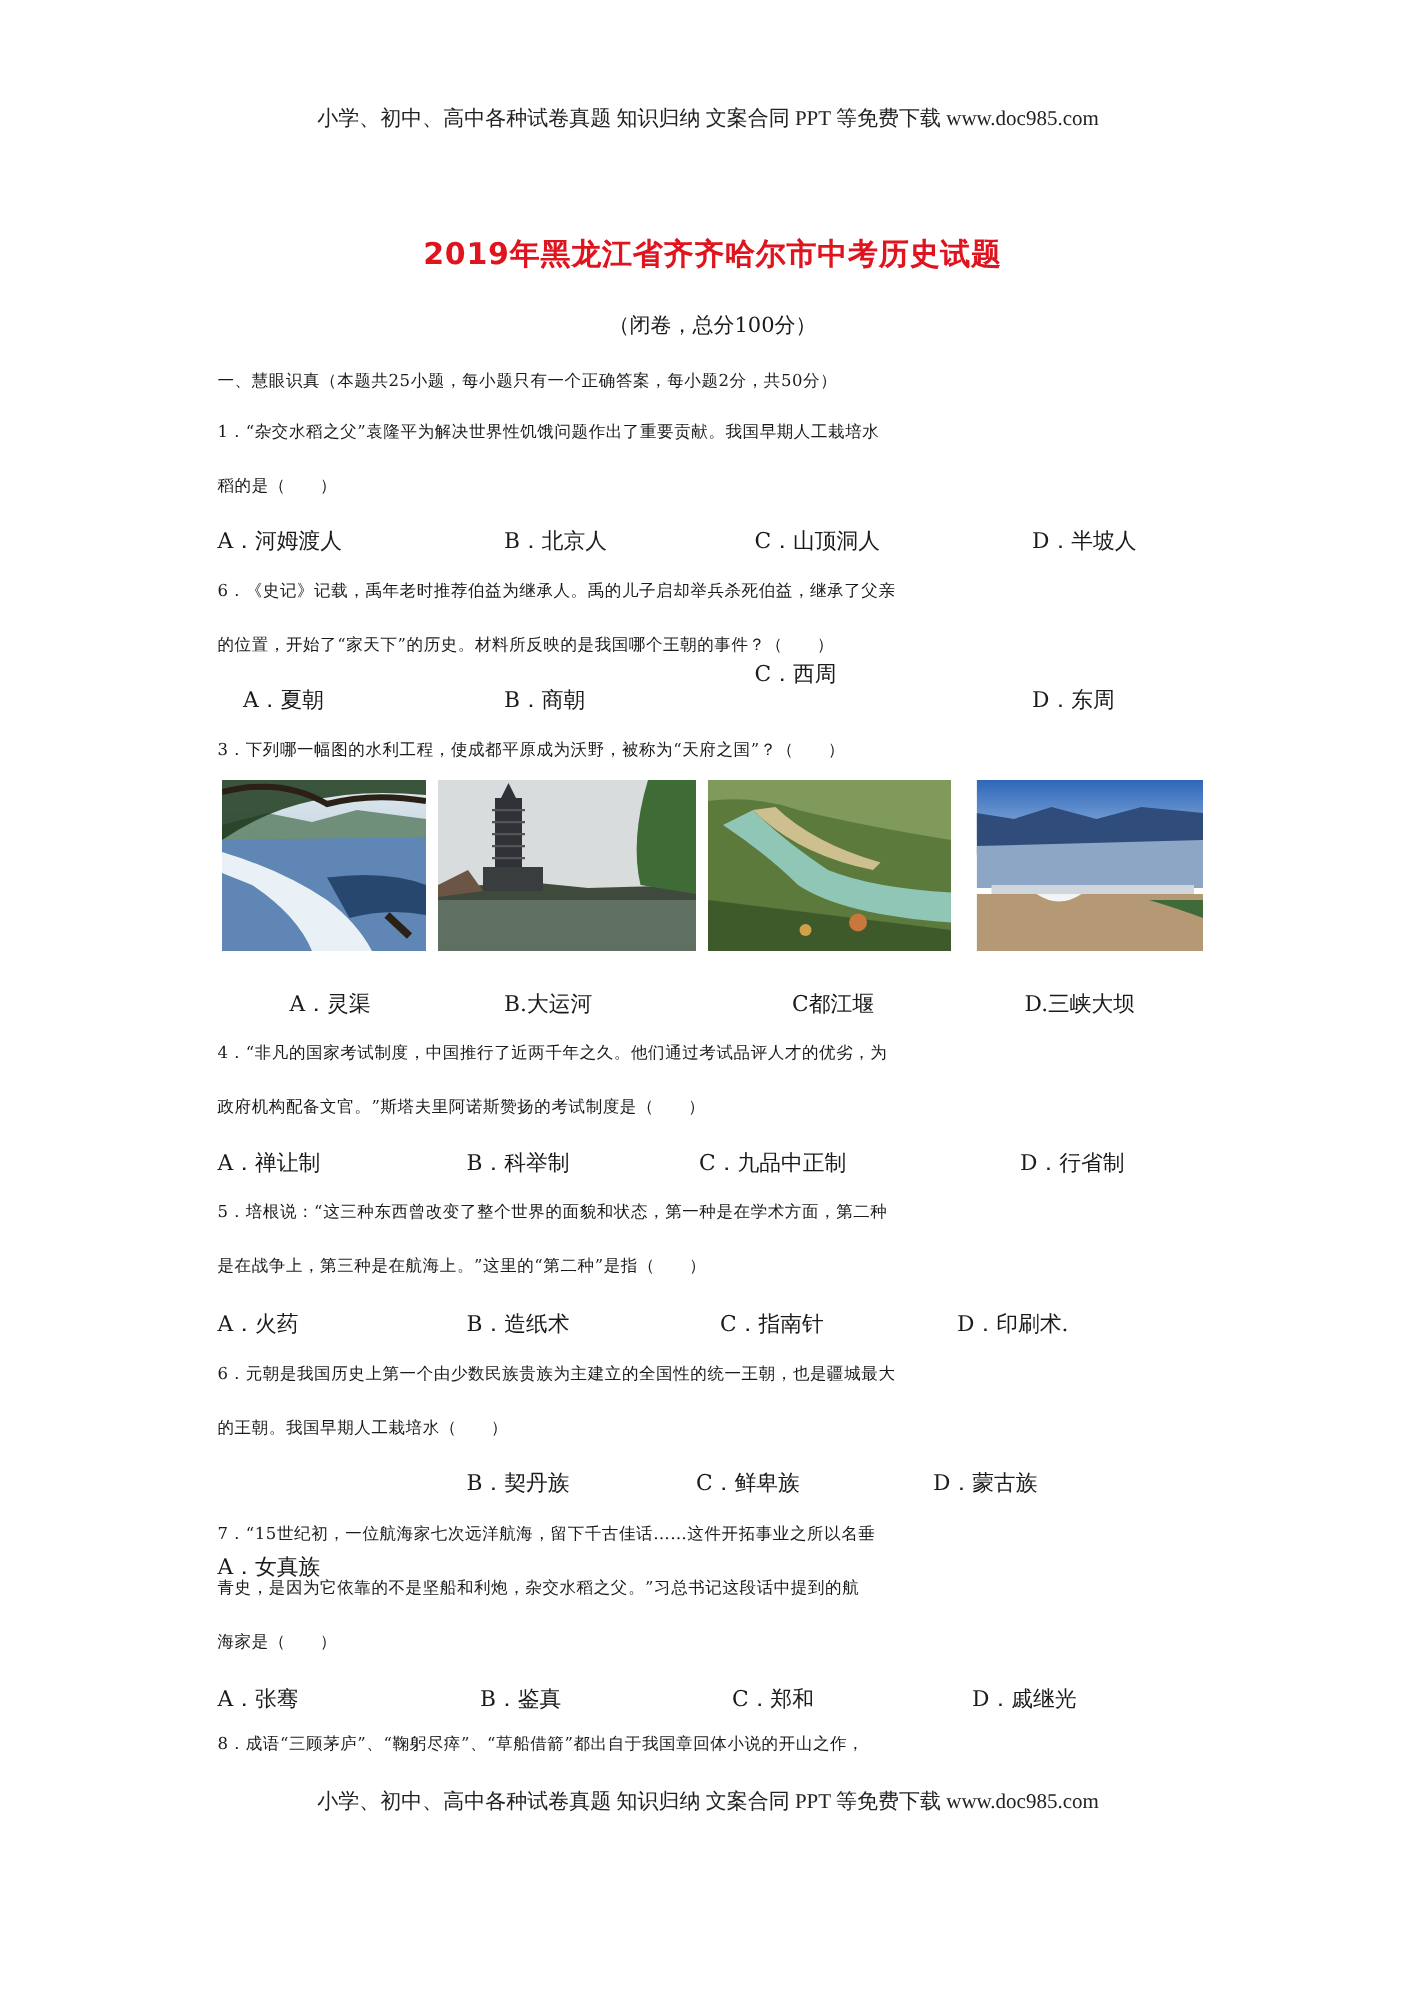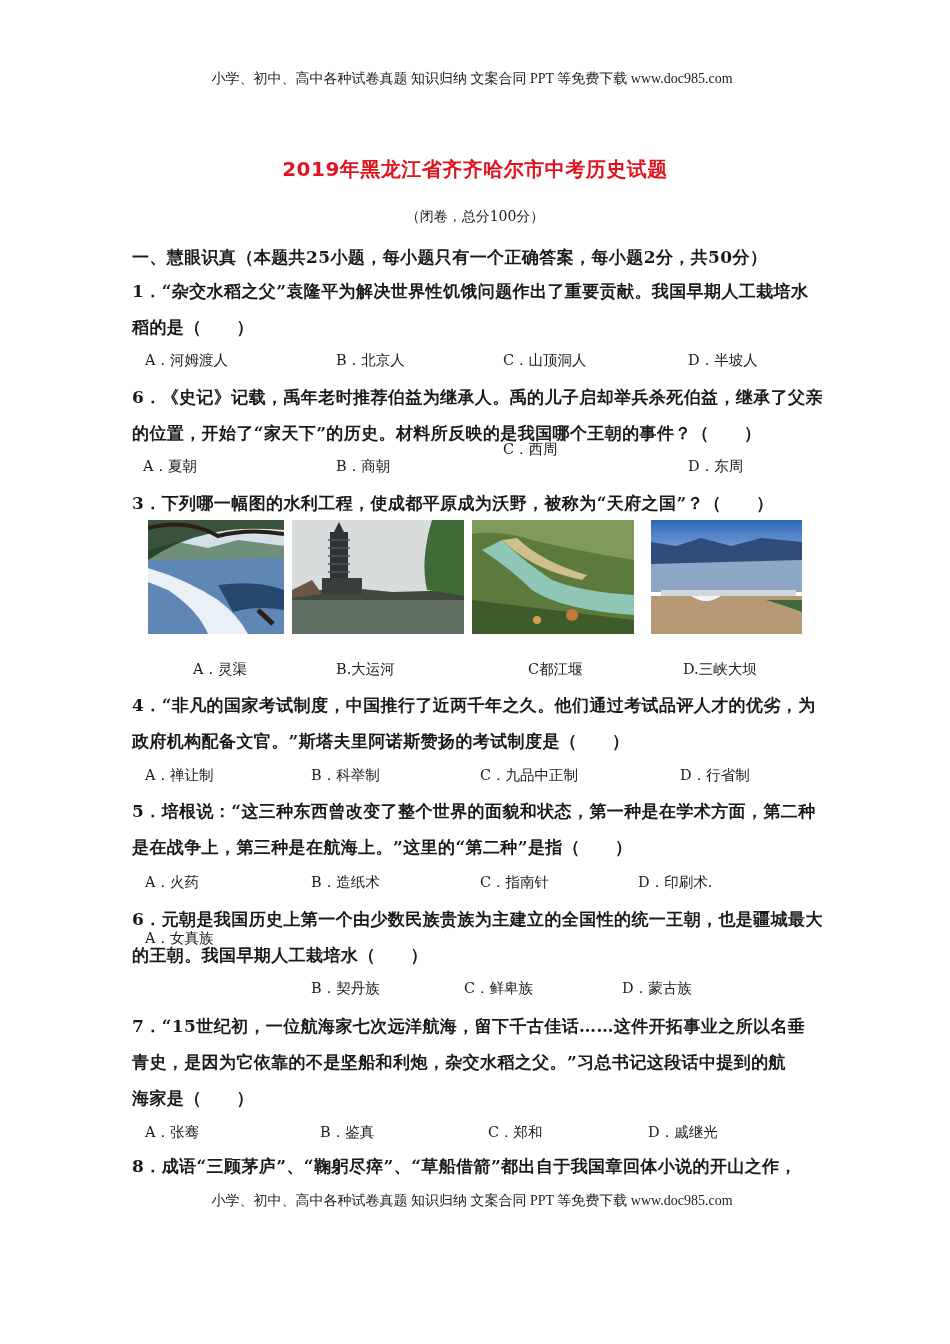--- a/index.html
+++ b/index.html
@@ -6,21 +6,21 @@
   body { width: 950px; height: 1344px; position: relative; overflow: hidden;
          font-family: "DejaVu Serif", "Liberation Serif", serif; color: #1a1a1a; }
   .abs { position: absolute; white-space: nowrap; }
   .header, .footer { left: 0; width: 944px; text-align: center; font-size: 14px;
          font-family: "Liberation Serif", "DejaVu Serif", serif; color: #222; }
   .header { top: 70px; }
   .footer { top: 1192px; }
   .title { left: 0; width: 950px; top: 156px; text-align: center; font-size: 20px; font-weight: bold;
            color: #e0141e; font-family: "DejaVu Sans", sans-serif; letter-spacing: 0.5px; }
   .subtitle { left: 0; width: 950px; top: 208px; text-align: center; font-size: 14px; }
-  .line { left: 132px; font-size: 17px; letter-spacing: 0.4px; font-weight: bold; }
+  .line { left: 145px; font-size: 11px; letter-spacing: 0.4px; }
   .opt { font-size: 14.5px; }
   .pic { position: absolute; top: 520px; height: 114px; overflow: hidden; }
   .pic svg { width: 100%; height: 100%; display: block; }
 </style>
 </head>
 <body>
 
 <div class="abs header">小学、初中、高中各种试卷真题 知识归纳 文案合同 PPT 等免费下载   www.doc985.com</div>
 
 <div class="abs title">2019年黑龙江省齐齐哈尔市中考历史试题</div>
@@ -29,21 +29,21 @@
 
 <div class="abs line" style="top:280px">1．“杂交水稻之父”袁隆平为解决世界性饥饿问题作出了重要贡献。我国早期人工栽培水</div>
 <div class="abs line" style="top:316px">稻的是（　　）</div>
 <div class="abs opt" style="top:351px;left:145px">A．河姆渡人</div>
 <div class="abs opt" style="top:351px;left:336px">B．北京人</div>
 <div class="abs opt" style="top:351px;left:503px">C．山顶洞人</div>
 <div class="abs opt" style="top:351px;left:688px">D．半坡人</div>
 
 <div class="abs line" style="top:386px">6．《史记》记载，禹年老时推荐伯益为继承人。禹的儿子启却举兵杀死伯益，继承了父亲</div>
 <div class="abs line" style="top:422px">的位置，开始了“家天下”的历史。材料所反映的是我国哪个王朝的事件？（　　）</div>
-<div class="abs opt" style="top:457px;left:143px">A．夏朝</div>
+<div class="abs opt" style="top:457px;left:162px">A．夏朝</div>
 <div class="abs opt" style="top:457px;left:336px">B．商朝</div>
 <div class="abs opt" style="top:440px;left:503px">C．西周</div>
 <div class="abs opt" style="top:457px;left:688px">D．东周</div>
 
 <div class="abs line" style="top:492px">3．下列哪一幅图的水利工程，使成都平原成为沃野，被称为“天府之国”？（　　）</div>
 
 <div class="pic" style="left:148px;width:136px">
   <svg viewBox="0 0 136 114" preserveAspectRatio="none">
     <defs>
         <linearGradient id="gA" x1="0" y1="0" x2="0" y2="1">
@@ -105,33 +105,33 @@
 
 <div class="abs opt" style="top:660px;left:193px">A．灵渠</div>
 <div class="abs opt" style="top:660px;left:336px">B.大运河</div>
 <div class="abs opt" style="top:660px;left:528px">C都江堰</div>
 <div class="abs opt" style="top:660px;left:683px">D.三峡大坝</div>
 
 <div class="abs line" style="top:694px">4．“非凡的国家考试制度，中国推行了近两千年之久。他们通过考试品评人才的优劣，为</div>
 <div class="abs line" style="top:730px">政府机构配备文官。”斯塔夫里阿诺斯赞扬的考试制度是（　　）</div>
 <div class="abs opt" style="top:766px;left:145px">A．禅让制</div>
 <div class="abs opt" style="top:766px;left:311px">B．科举制</div>
-<div class="abs opt" style="top:766px;left:480px">C．九品中正制</div>
+<div class="abs opt" style="top:766px;left:466px">C．九品中正制</div>
 <div class="abs opt" style="top:766px;left:680px">D．行省制</div>
 
 <div class="abs line" style="top:800px">5．培根说：“这三种东西曾改变了整个世界的面貌和状态，第一种是在学术方面，第二种</div>
 <div class="abs line" style="top:836px">是在战争上，第三种是在航海上。”这里的“第二种”是指（　　）</div>
 <div class="abs opt" style="top:873px;left:145px">A．火药</div>
 <div class="abs opt" style="top:873px;left:311px">B．造纸术</div>
 <div class="abs opt" style="top:873px;left:480px">C．指南针</div>
 <div class="abs opt" style="top:873px;left:638px">D．印刷术.</div>
 
 <div class="abs line" style="top:908px">6．元朝是我国历史上第一个由少数民族贵族为主建立的全国性的统一王朝，也是疆城最大</div>
 <div class="abs line" style="top:944px">的王朝。我国早期人工栽培水（　　）</div>
-<div class="abs opt" style="top:929px;left:145px">A．女真族</div>
+<div class="abs opt" style="top:1035px;left:145px">A．女真族</div>
 <div class="abs opt" style="top:979px;left:311px">B．契丹族</div>
 <div class="abs opt" style="top:979px;left:464px">C．鲜卑族</div>
 <div class="abs opt" style="top:979px;left:622px">D．蒙古族</div>
 
 <div class="abs line" style="top:1015px">7．“15世纪初，一位航海家七次远洋航海，留下千古佳话……这件开拓事业之所以名垂</div>
 <div class="abs line" style="top:1051px">青史，是因为它依靠的不是坚船和利炮，杂交水稻之父。”习总书记这段话中提到的航</div>
 <div class="abs line" style="top:1087px">海家是（　　）</div>
 <div class="abs opt" style="top:1123px;left:145px">A．张骞</div>
 <div class="abs opt" style="top:1123px;left:320px">B．鉴真</div>
 <div class="abs opt" style="top:1123px;left:488px">C．郑和</div>

